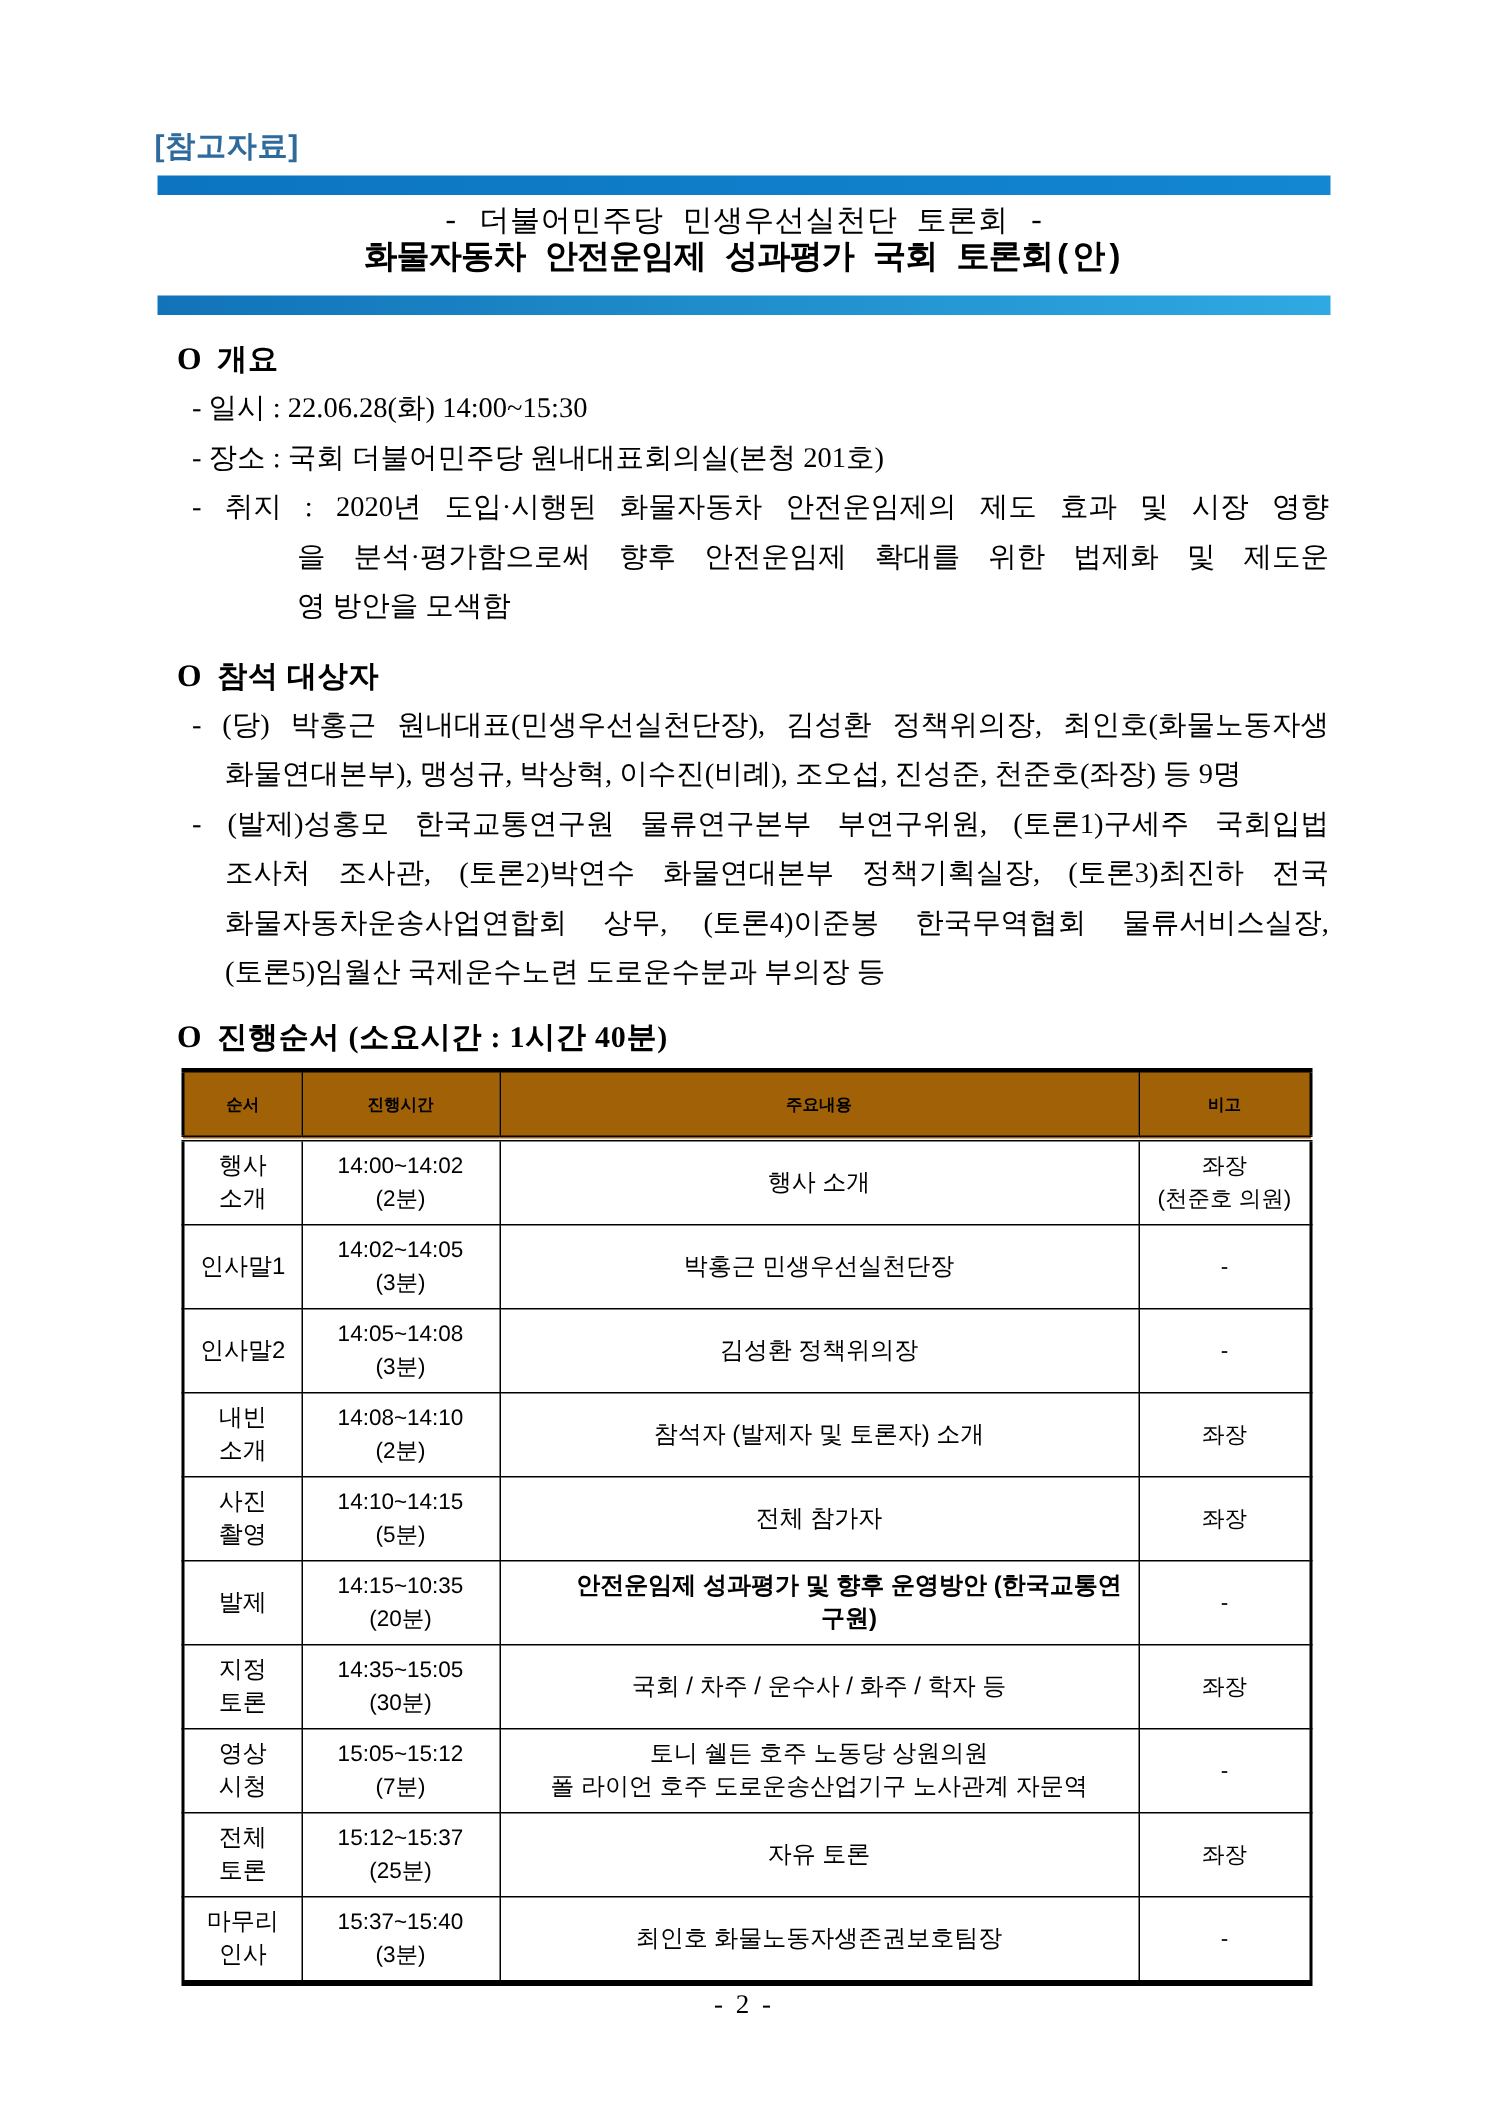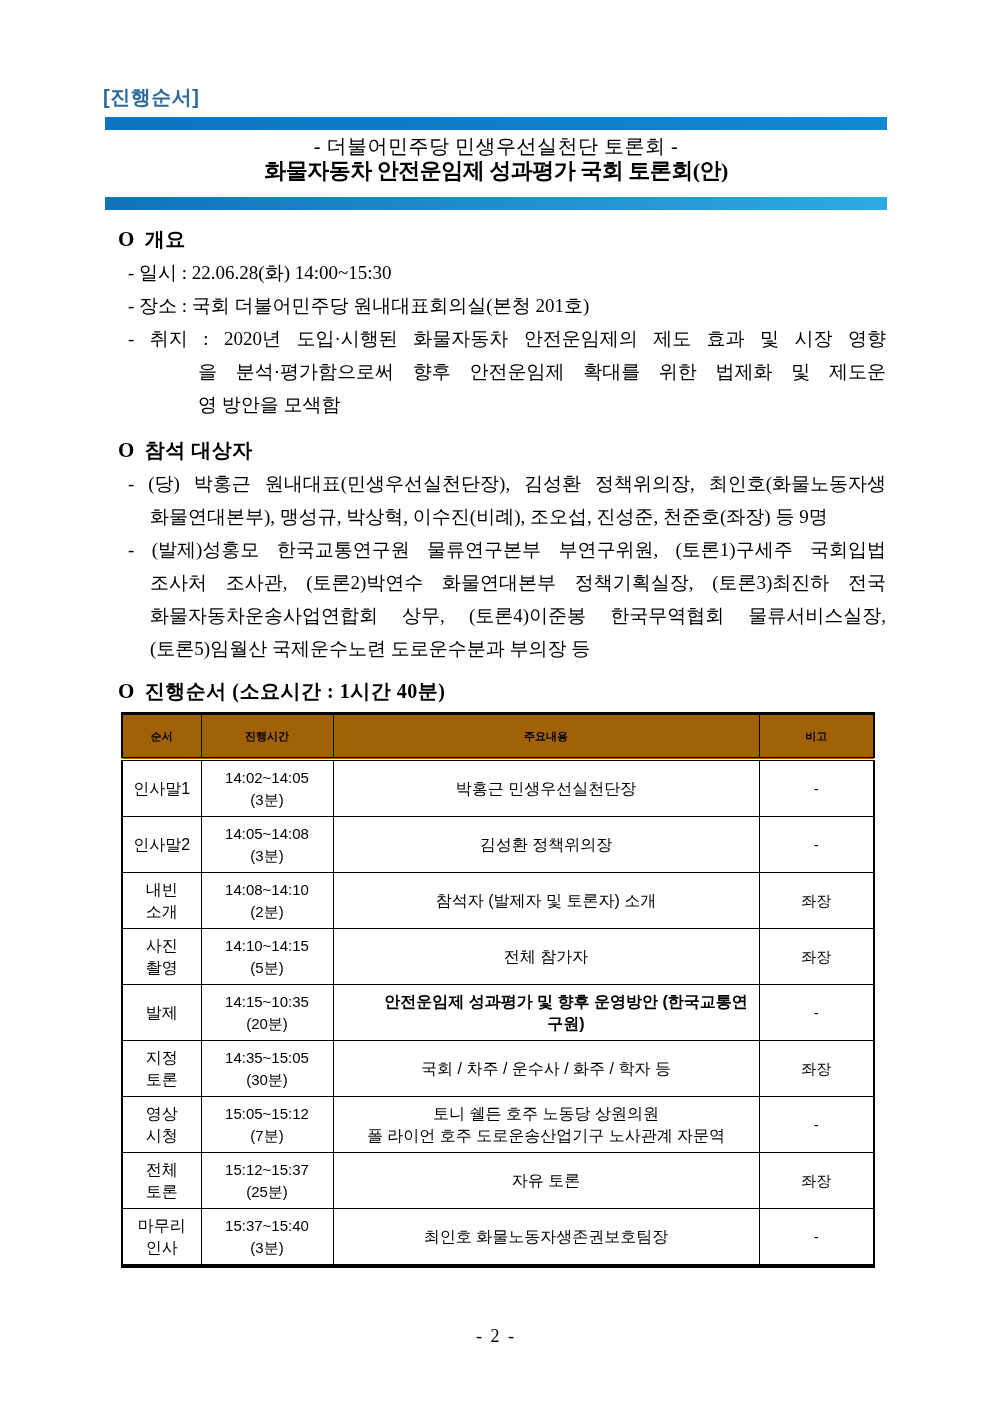--- a/index.html
+++ b/index.html
@@ -13,21 +13,21 @@
   
   .ref-label {
     left:103px; top:84px;
     font-family:"Liberation Sans","DejaVu Sans",sans-serif;
     font-weight:bold; font-size:20px; color:#2e6b9c; letter-spacing:0.5px;
   }
   .bar { left:105px; width:782px; height:13px; }
   .bar-top    { top:117px; background:linear-gradient(90deg,#0c74c0,#1387d2); }
   .bar-bottom { top:197px; background:linear-gradient(90deg,#1173b8,#2fa9e1); }
   .head-center { left:105px; width:782px; text-align:center;
-    font-family:Liberation Serif, serif; }
+    font-family:Liberation Mono, monospace; }
   .subtitle { top:133px; font-size:20px; letter-spacing:0.5px; }
   .doc-title { top:156px; font-size:22px; font-weight:bold; letter-spacing:-0.5px; margin:0; }
 
   
   .section { left:105px; width:782px; }
   .sec-head { font-weight:bold; font-size:20px; padding-left:13px; letter-spacing:0.5px; }
   .sec-head .bullet { margin-right:10px; font-size:21px; }
 
   
   .list { margin-left:23px; width:758px; }
@@ -62,21 +62,21 @@
   .col-note  { width:115px; }
   table.sched td.col-time, table.sched td.col-note { font-size:15px; }
 
   
   .page-num { left:0; top:1326px; width:992px; text-align:center;
     font-size:18px; letter-spacing:2px; }
 </style>
 </head>
 <body>
 
-<div class="abs ref-label">[진행순서]</div>
+<div class="abs ref-label">[참고자료]</div>
 <div class="abs bar bar-top"></div>
 <div class="abs head-center subtitle">- 더불어민주당 민생우선실천단 토론회 -</div>
 <h1 class="abs head-center doc-title">화물자동차 안전운임제 성과평가 국회 토론회(안)</h1>
 <div class="abs bar bar-bottom"></div>
 
 <div class="abs section" style="top:226px;">
   <div class="sec-head">
     <span class="bullet">O</span><span>개요</span>
   </div>
   <div class="list" style="margin-top:3px;">
@@ -119,20 +119,29 @@
     <thead>
       <tr>
         <th>순서</th>
         <th>진행시간</th>
         <th>주요내용</th>
         <th>비고</th>
       </tr>
     </thead>
     <tbody id="schedule-body">
         <tr>
+          <td class="col-order">행사
+소개</td>
+          <td class="col-time">14:00~14:02
+(2분)</td>
+          <td class="col-content">행사 소개</td>
+          <td class="col-note">좌장
+(천준호 의원)</td>
+        </tr>
+        <tr>
           <td class="col-order">인사말1</td>
           <td class="col-time">14:02~14:05
 (3분)</td>
           <td class="col-content">박홍근 민생우선실천단장</td>
           <td class="col-note">-</td>
         </tr>
         <tr>
           <td class="col-order">인사말2</td>
           <td class="col-time">14:05~14:08
 (3분)</td>

